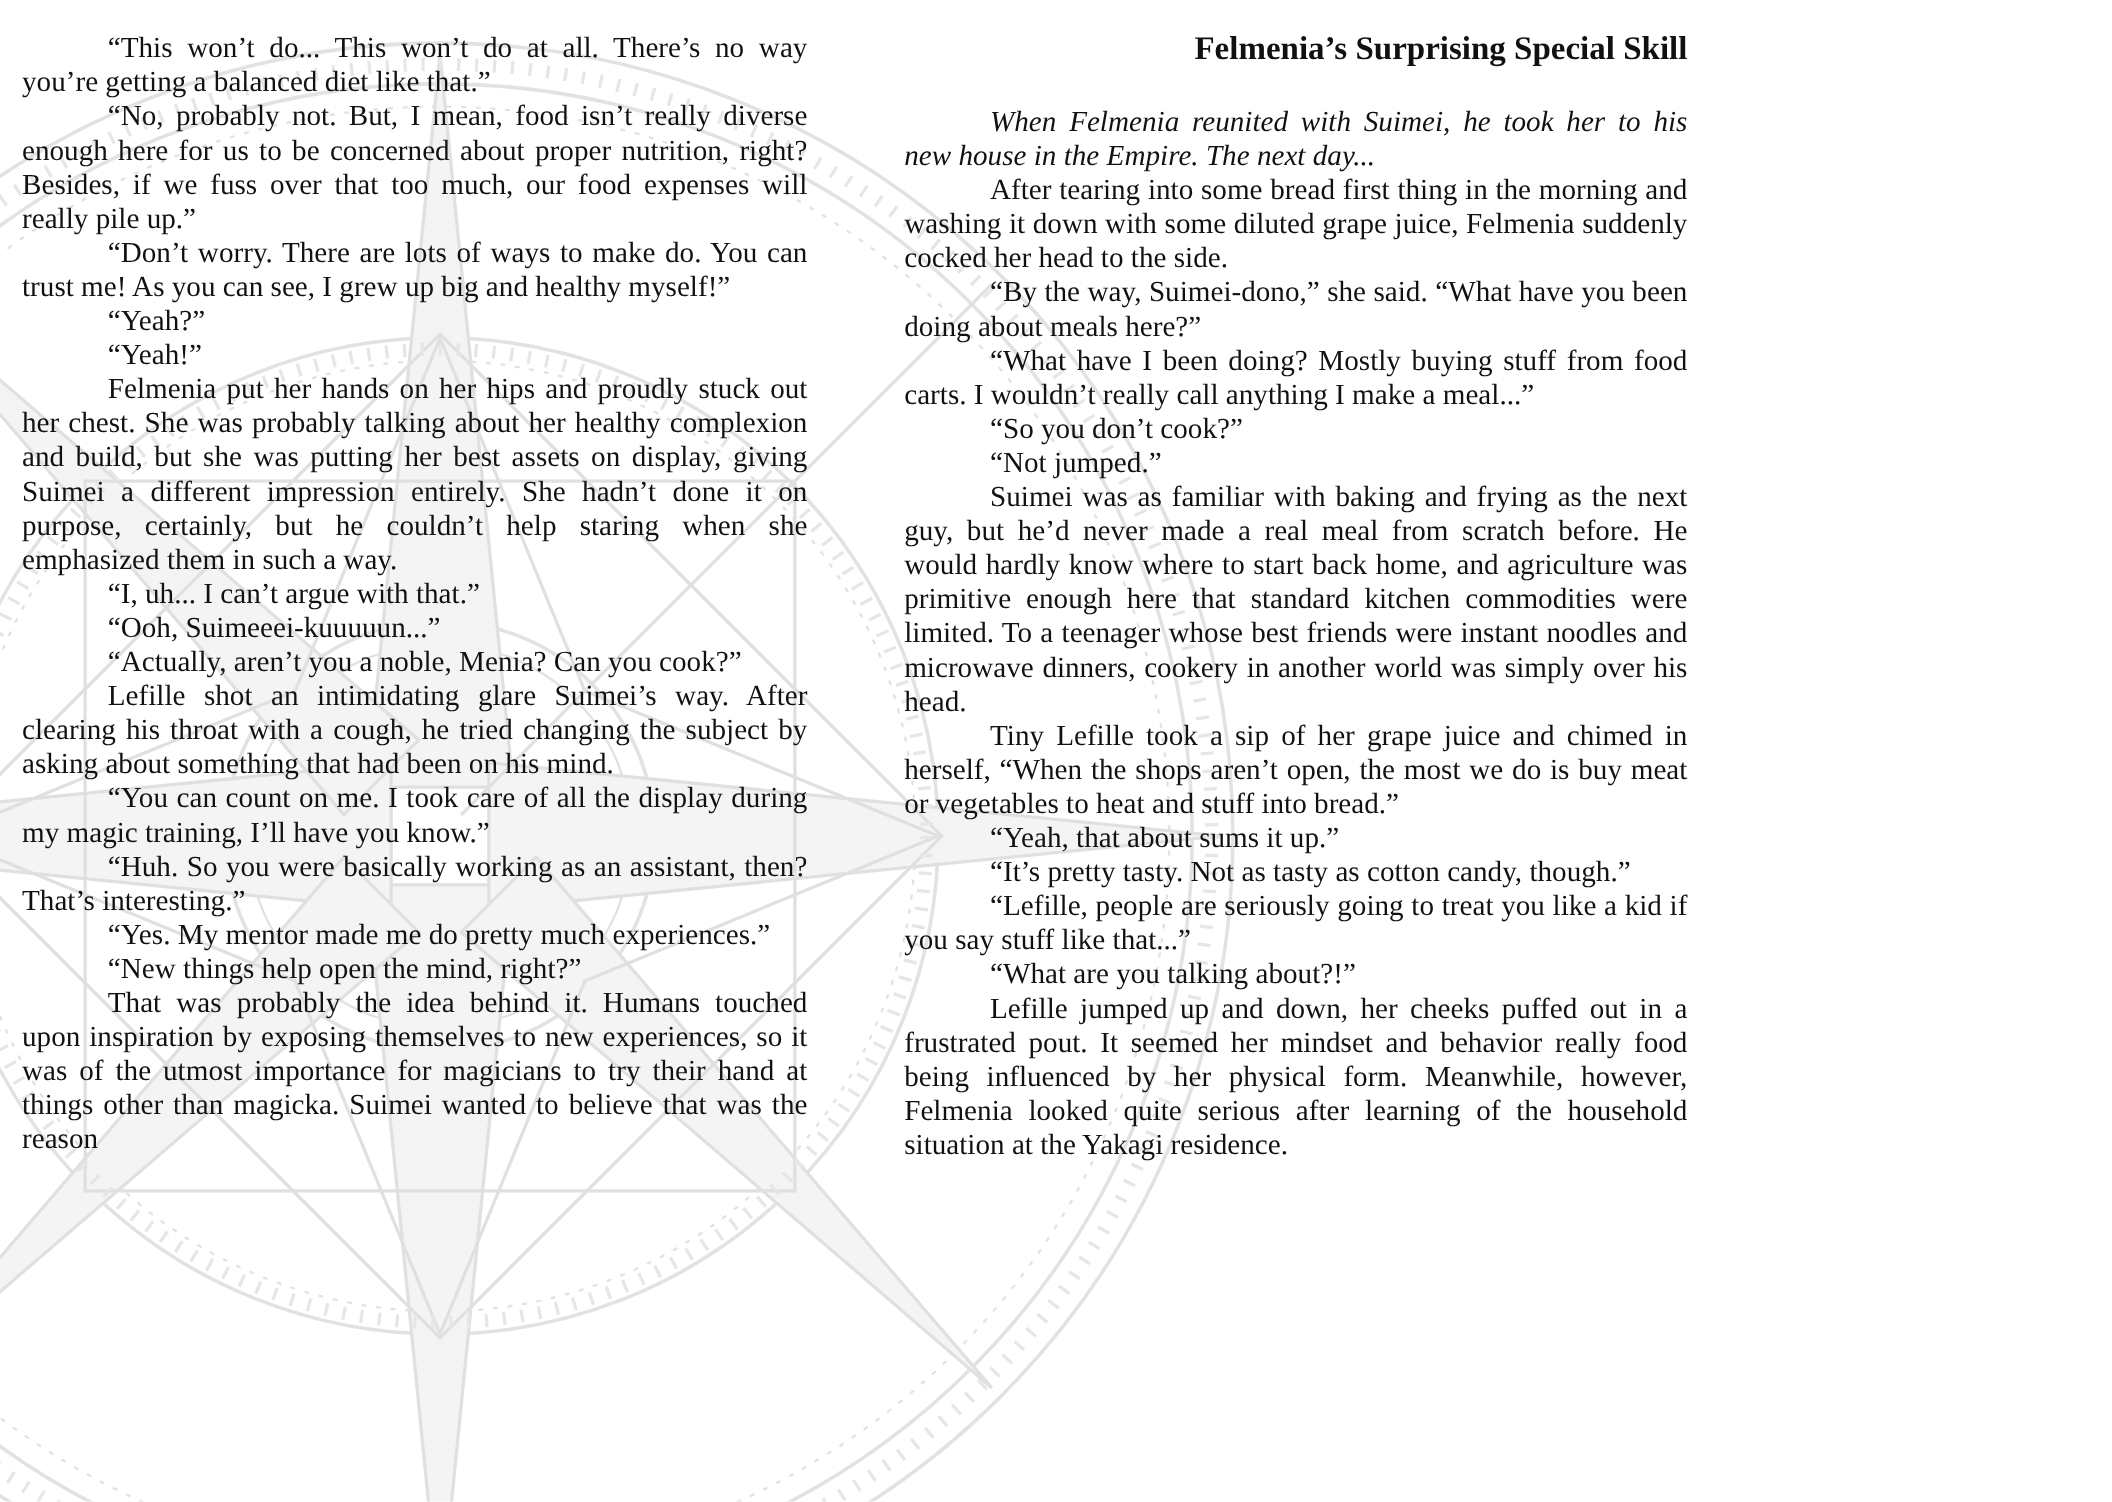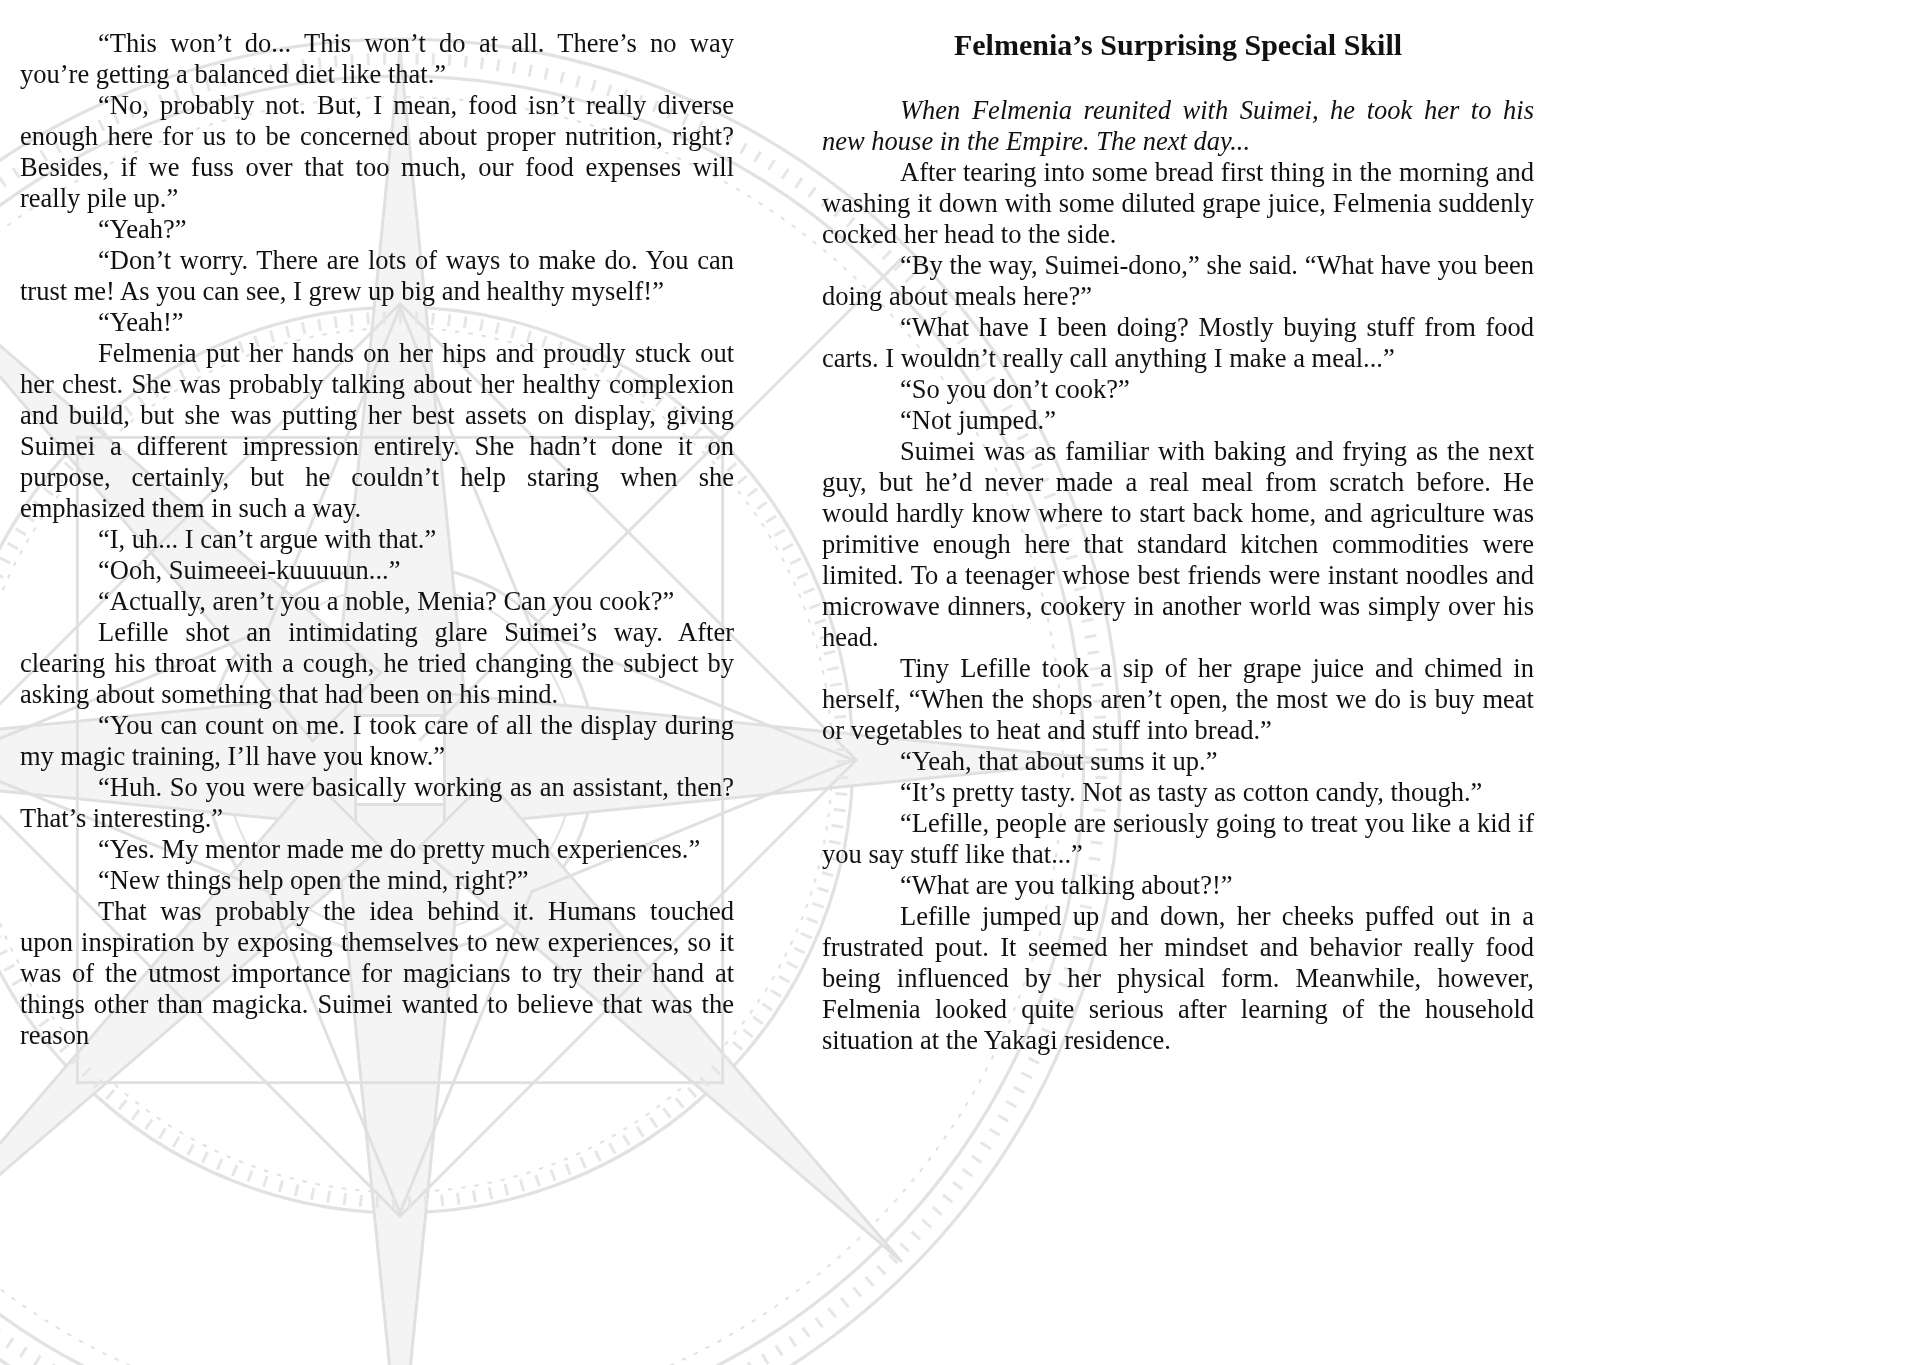--- a/index.html
+++ b/index.html
@@ -44,21 +44,21 @@
     text-indent: 78px;
     text-align: justify;
   }
   .para.short { text-align: left; }
 
   .section-title {
     margin: 0 0 33px 0;
     font-size: 30px;
     font-weight: bold;
     text-indent: 0;
-    text-align: center;
+    text-align: right;
     line-height: 34px;
   }
   .scene-intro {
     margin: 0;
     font-style: italic;
     text-indent: 78px;
     text-align: justify;
   }
 </style>
 </head>
@@ -94,22 +94,22 @@
 
   <g fill="none" stroke="#e6e6e6" stroke-width="8" stroke-dasharray="2 9">
     <circle cx="500" cy="500" r="474"></circle>
     <circle cx="500" cy="500" r="299"></circle>
   </g>
 </svg>
 
 <div class="column column-left">
   <p class="para">“This won’t do... This won’t do at all. There’s no way you’re getting a balanced diet like that.”</p>
   <p class="para">“No, probably not. But, I mean, food isn’t really diverse enough here for us to be concerned about proper nutrition, right? Besides, if we fuss over that too much, our food expenses will really pile up.”</p>
+  <p class="para">“Don’t worry. There are lots of ways to make do. You can trust me! As you can see, I grew up big and healthy myself!”</p>
   <p class="para short">“Yeah?”</p>
-  <p class="para">“Don’t worry. There are lots of ways to make do. You can trust me! As you can see, I grew up big and healthy myself!”</p>
   <p class="para short">“Yeah!”</p>
   <p class="para">Felmenia put her hands on her hips and proudly stuck out her chest. She was probably talking about her healthy complexion and build, but she was putting her best assets on display, giving Suimei a different impression entirely. She hadn’t done it on purpose, certainly, but he couldn’t help staring when she emphasized them in such a way.</p>
   <p class="para short">“I, uh... I can’t argue with that.”</p>
   <p class="para short">“Ooh, Suimeeei-kuuuuun...”</p>
   <p class="para short">“Actually, aren’t you a noble, Menia? Can you cook?”</p>
   <p class="para">Lefille shot an intimidating glare Suimei’s way. After clearing his throat with a cough, he tried changing the subject by asking about something that had been on his mind.</p>
   <p class="para">“You can count on me. I took care of all the display during my magic training, I’ll have you know.”</p>
   <p class="para">“Huh. So you were basically working as an assistant, then? That’s interesting.”</p>
   <p class="para short">“Yes. My mentor made me do pretty much experiences.”</p>
   <p class="para short">“New things help open the mind, right?”</p>

